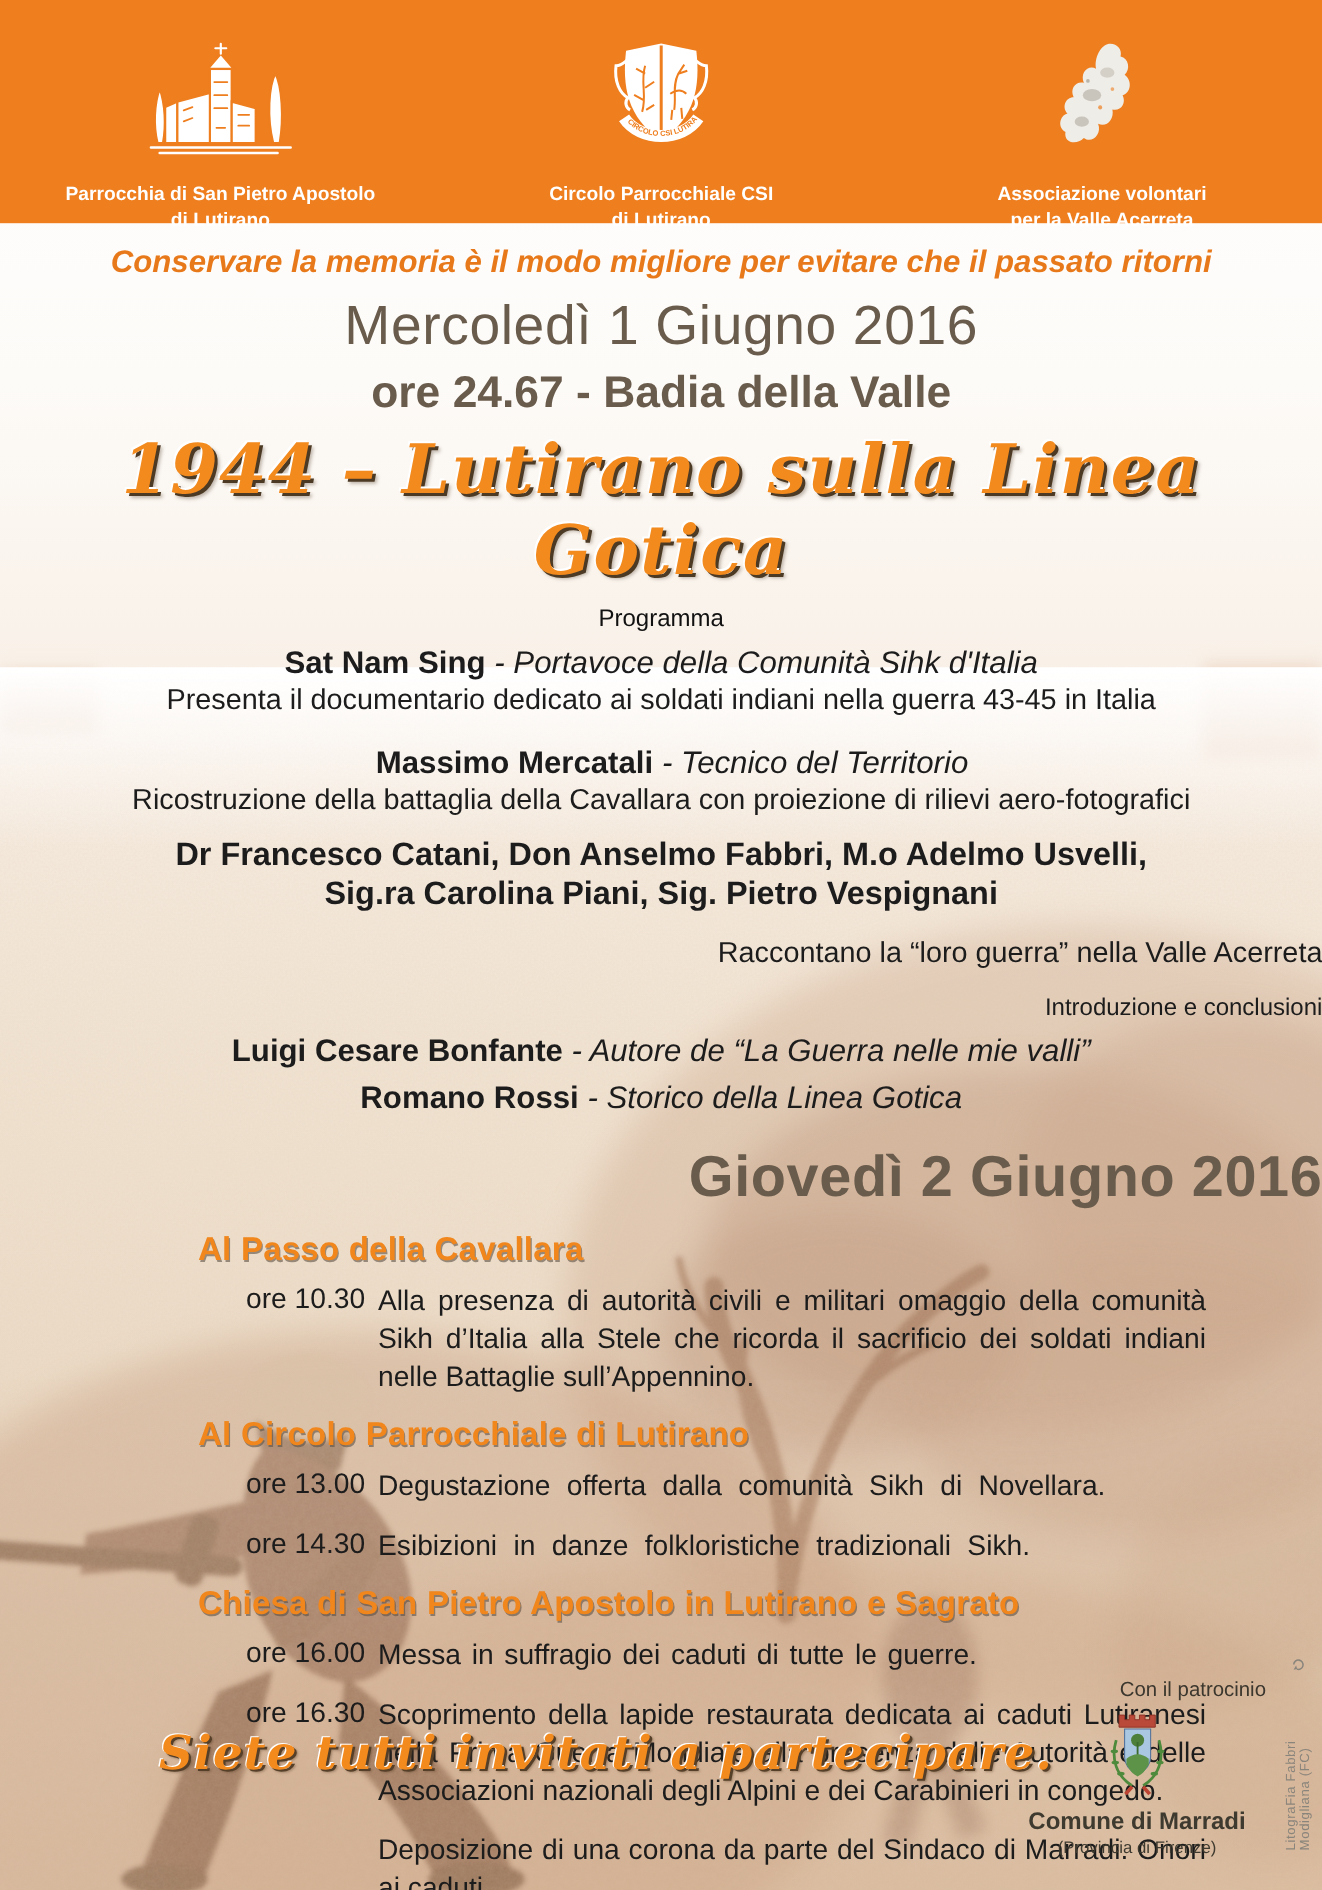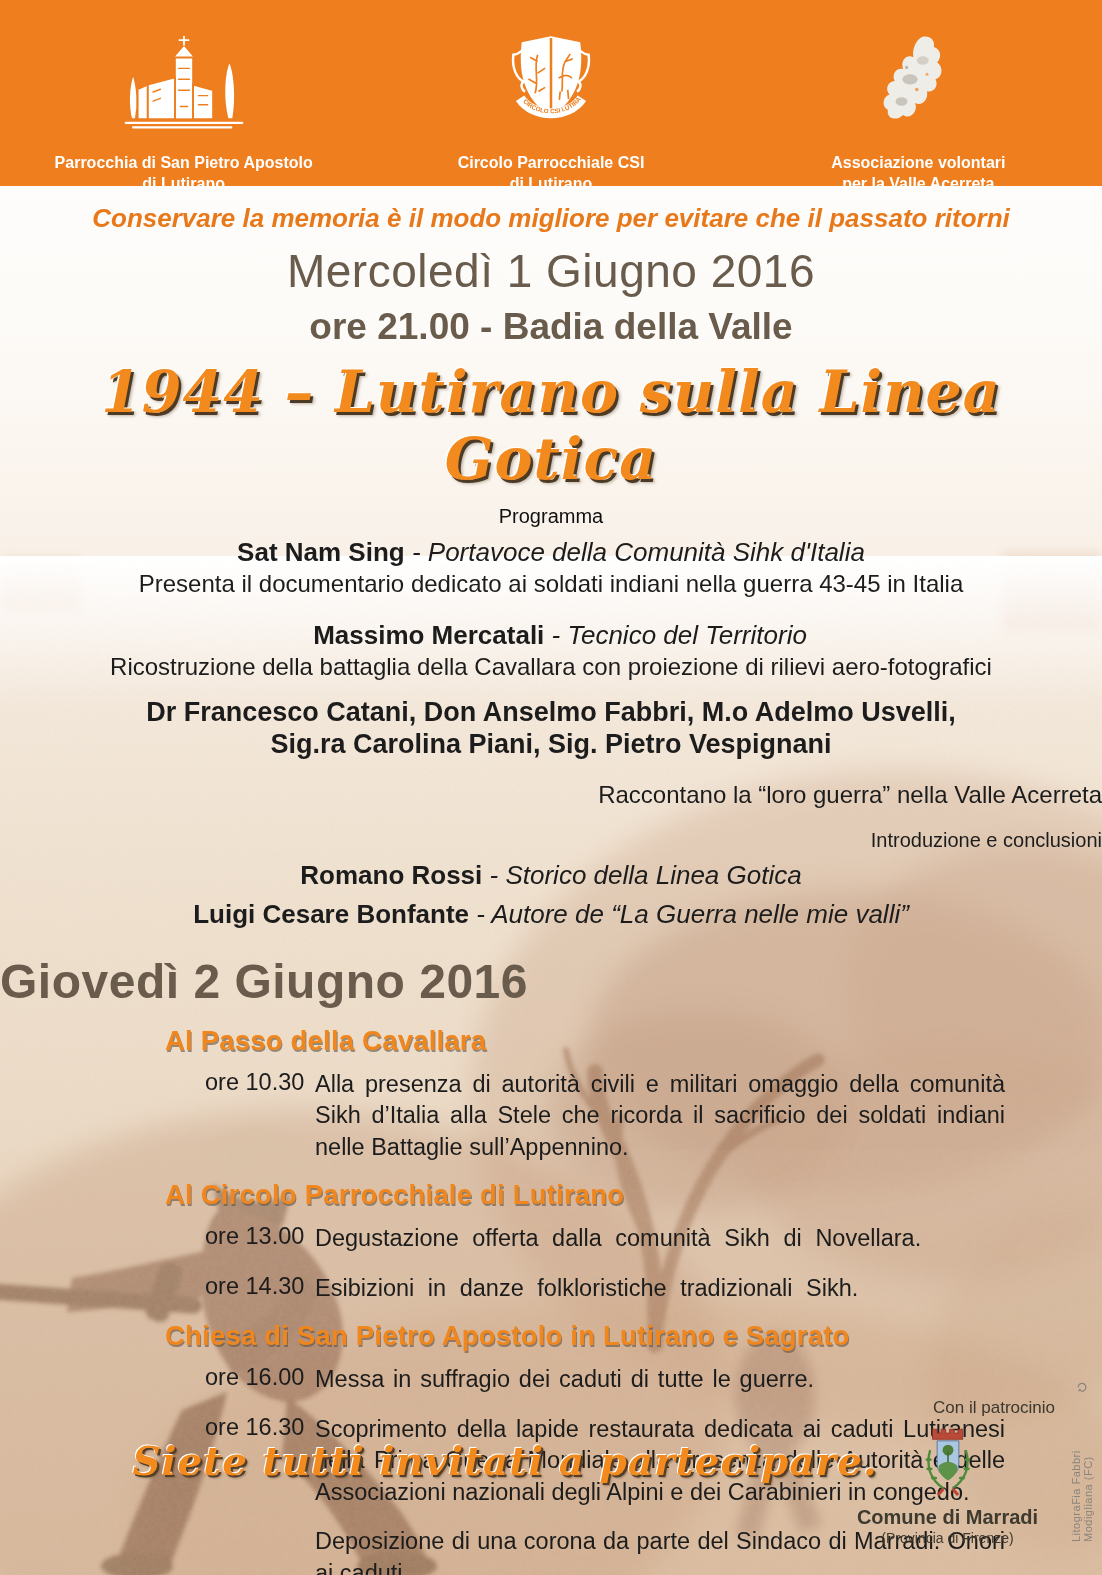--- a/index.html
+++ b/index.html
@@ -32,21 +32,21 @@
   .speaker-line .rl{font-style:italic;}
   .speaker-desc{margin-top:2px;text-align:center;font-size:24px;}
   .witness-names{margin-top:16px;text-align:center;font-size:27px;font-weight:bold;line-height:1.18;}
   .witness-desc{margin-top:20px;text-align:right;font-size:24px;}
   .intro-label{margin-top:20px;text-align:right;font-size:20px;}
   .conclusion-line{margin-top:8px;text-align:center;font-size:26px;}
   .conclusion-line .nm{font-weight:bold;}
   .conclusion-line .rl{font-style:italic;}
 
   
-  .date-heading2{margin-top:24px;text-align:left;font-size:48px;font-weight:bold;color:#6A5C4C;letter-spacing:.5px;}
+  .date-heading2{margin-top:24px;text-align:right;font-size:48px;font-weight:bold;color:#6A5C4C;letter-spacing:.5px;}
   .sections{margin:10px 97px 0 165px;}
   .section{margin-top:16px;}
   .section-title{
     font-size:27.5px;font-weight:bold;color:#F0861C;letter-spacing:.2px;
     text-shadow:1px 1.5px 0 rgba(92,80,68,.6);
   }
   .entry{display:flex;margin-top:12px;}
   .entry-time{flex:none;width:150px;padding-left:40px;box-sizing:border-box;font-size:23.5px;white-space:nowrap;}
   .entry-text{width:690px;font-size:23.5px;line-height:1.34;text-align:justify;}
   .entry.single .entry-text{word-spacing:.30em;text-align:left;}
@@ -216,21 +216,21 @@
         </div>
         <div class="logo-caption">
           <div>Associazione volontari</div>
           <div>per la Valle Acerreta</div>
         </div>
       </div>
     </div>
 
     <div class="tagline">Conservare la memoria è il modo migliore per evitare che il passato ritorni</div>
     <div class="date-heading">Mercoledì 1 Giugno 2016</div>
-    <div class="time-place">ore 21.00 - Badia della Valle</div>
+    <div class="time-place">ore 24.67 - Badia della Valle</div>
     <div class="main-title">1944 – Lutirano sulla Linea Gotica</div>
     <div class="program-label">Programma</div>
 
     <div class="speaker-line">
       <span class="nm">Sat Nam Sing</span><span class="rl"> - Portavoce della Comunità Sihk d'Italia</span>
     </div>
     <div class="speaker-desc">Presenta il documentario dedicato ai soldati indiani nella guerra 43-45 in Italia</div>
 
     <div class="speaker-line" style="margin-top:22px;padding-left:18px;">
       <span class="nm">Massimo Mercatali</span><span class="rl"> - Tecnico del Territorio</span>
@@ -238,24 +238,24 @@
     <div class="speaker-desc">Ricostruzione della battaglia della Cavallara con proiezione di rilievi aero-fotografici</div>
 
     <div class="witness-names">
       <div>Dr Francesco Catani, Don Anselmo Fabbri, M.o Adelmo Usvelli,</div>
       <div>Sig.ra Carolina Piani, Sig. Pietro Vespignani</div>
     </div>
     <div class="witness-desc">Raccontano la “loro guerra” nella Valle Acerreta</div>
 
     <div class="intro-label">Introduzione e conclusioni</div>
     <div class="conclusion-line">
+      <span class="nm">Luigi Cesare Bonfante</span><span class="rl"> - Autore de “La Guerra nelle mie valli”</span>
+    </div>
+    <div class="conclusion-line">
       <span class="nm">Romano Rossi</span><span class="rl"> - Storico della Linea Gotica</span>
-    </div>
-    <div class="conclusion-line">
-      <span class="nm">Luigi Cesare Bonfante</span><span class="rl"> - Autore de “La Guerra nelle mie valli”</span>
     </div>
 
     <div class="date-heading2">Giovedì 2 Giugno 2016</div>
 
     <div class="sections">
 
       <div class="section">
         <div class="section-title">Al Passo della Cavallara</div>
         <div class="entry">
           <div class="entry-time">ore 10.30</div>

